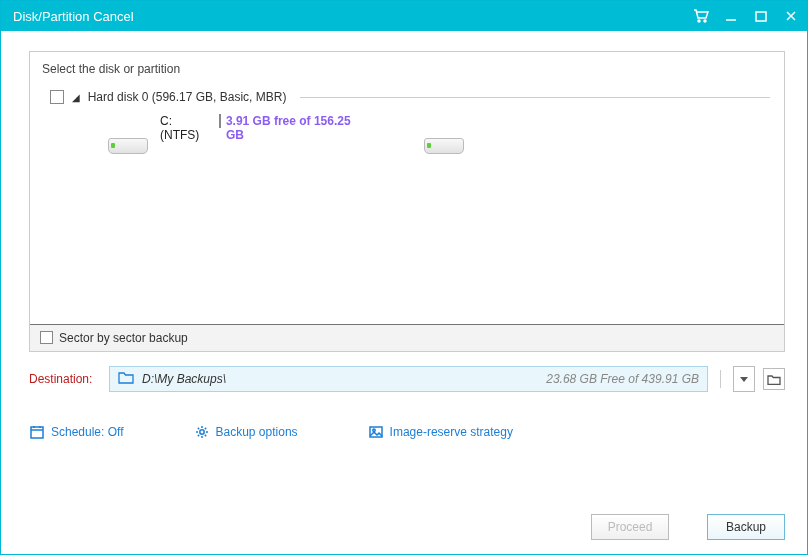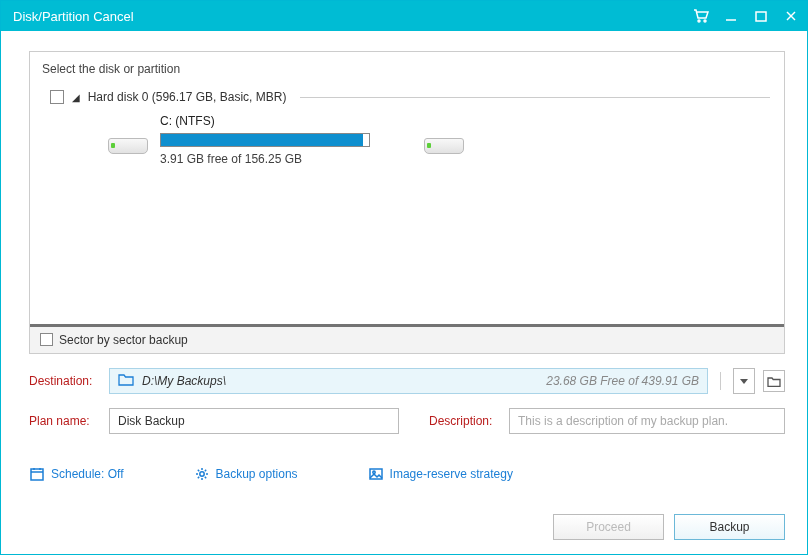--- a/index.html
+++ b/index.html
@@ -9,39 +9,39 @@
   .titlebar-title { flex: 1; }
   .titlebar-buttons { display: flex; gap: 14px; align-items: center;}
   .titlebar-btn { width: 16px; height: 16px; display:flex; align-items:center; justify-content:center; cursor:pointer; color:#fff; }
   .titlebar-btn svg { stroke: #fff; fill: none; stroke-width: 1.5; }
 
   .content { padding: 20px 22px 14px 28px; display:flex; flex-direction:column; height: calc(555px - 30px - 2px); }
 
   .panel { border: 1px solid #ccc; background:#fff; }
   .panel-header { padding: 10px 12px 8px 12px; color:#444; }
   .panel-body { padding: 4px 14px 10px 14px; min-height: 240px; }
-  .panel-footer { background:#f3f3f3; border-top:3px solid #737373; padding:6px 10px; display:flex; align-items:flex-start; gap:6px; }
+  .panel-footer { background:#f3f3f3; border-top:1px solid #737373; padding:6px 10px; display:flex; align-items:flex-start; gap:6px; }
 
   .disk-header { display:flex; align-items:center; gap:8px; margin: 2px 0 10px 6px; }
   .disk-line { flex:1; height:1px; background:#ccc; margin-left:6px; }
 
   .checkbox { width:13px; height:13px; border:1px solid #888; background:#fff; display:inline-block; }
   .checkbox.lg { width:14px; height:14px;}
   .collapse-arrow { font-size:10px; color:#333; }
 
   .partitions { display:flex; gap:50px; margin-left:60px; margin-top:8px; }
   .partition { display:flex; gap:10px; }
   .drive-icon { width:46px; height:28px; margin-top:18px; position:relative; }
   .drive-body { position:absolute; left:4px; top:6px; width:40px; height:16px; background: linear-gradient(#f8f8f8,#e2e2e2); border:1px solid #bbb; border-radius:3px 3px 5px 5px; }
   .drive-led { position:absolute; left:7px; top:11px; width:4px; height:5px; background:#5dcf3a; border-radius:1px; }
-  .partition-info { display:flex; flex-direction:column; gap:5px; width:210px; }
+  .partition-info { display:flex; flex-direction:row; gap:5px; width:210px; }
   .partition-name { color:#222; }
   .usage-bar { height:14px; border:1px solid #888; background:#fff; position:relative; }
   .usage-fill { height:100%; background:#0e8fcf; }
-  .partition-free { color:#404040; }
+  .partition-free { color:#8b5cf6;font-weight:bold; }
 
   .row { display:flex; align-items:center; gap:8px; margin-top:14px; }
   .lbl { width:72px; color:#b91c1c; }
   .dest-box { flex:1; display:flex; align-items:center; border:1px solid #aad4e8; background:#e9f6fb; height:26px; padding:0 8px; gap:8px;font-style:italic; }
   .dest-free { color:#888; margin-left:auto; }
   .dropdown-btn { width:22px; height:26px; border:1px solid #bbb; background:#fff; display:flex; align-items:center; justify-content:center; cursor:pointer; }
   .browse-btn { width:22px; height:22px; border:1px solid #bbb; background:#fff; display:flex; align-items:center; justify-content:center; cursor:pointer; }
   .sep-line { width:1px; height:18px; background:#ccc; margin:0 4px; }
 
   .text-input { height:26px; border:1px solid #bbb; padding:0 8px; font-family:inherit; font-size:12px; color:#333; }
@@ -49,21 +49,21 @@
   .plan-name-input { width:290px; }
   .desc-input { flex:1; }
   .desc-label { margin-left:22px; }
 
   .options-row { display:flex; gap:70px; margin-top:32px; }
   .link-btn { display:flex; align-items:center; gap:6px; color:#1c7fd6; cursor:pointer; }
   .link-btn .icn { width:16px; height:16px; display:flex; align-items:center; justify-content:center; }
   .link-btn .icn svg { stroke:#1c7fd6; fill:none; stroke-width:1.5; }
 
   .footer { margin-top:auto; padding-top:14px; display:flex; justify-content:flex-end; gap:10px;}
-  .btn { width:111px; height:26px; border:1px solid #bbb; background:linear-gradient(#fff,#f0f0f0); cursor:pointer; font-family:inherit; font-size:12px; color:#333;}
+  .btn { width:78px; height:26px; border:1px solid #bbb; background:linear-gradient(#fff,#f0f0f0); cursor:pointer; font-family:inherit; font-size:12px; color:#333;margin-left:28px;}
   .btn:disabled { color:#bbb; cursor:default; }
   .btn.cancel { border:1px solid #6bb8d8; background:linear-gradient(#fff,#eaf6fb);}
   
   .folder-icon svg { stroke:#1c7fd6; fill:none; stroke-width:1.3; }
 </style>
 </head>
 <body>
 
 <div class="titlebar">
   <span class="titlebar-title">Disk/Partition Cancel</span>
@@ -150,26 +150,20 @@
           <path d="M0 0h8L4 5z"></path>
         </svg>
     </span>
     <span class="browse-btn">
       <svg width="14" height="11" viewBox="0 0 14 11" stroke="#555" fill="none" stroke-width="1.3">
           <path d="M1 2h4l1.2 1.5H13v7H1z"></path>
         </svg>
     </span>
   </div>
 
-  <div class="row">
-    <span class="lbl">Plan name:</span>
-    <input class="text-input plan-name-input" value="Disk Backup" style="">
-    <span class="lbl desc-label">Description:</span>
-    <input class="text-input desc-input" placeholder="This is a description of my backup plan." style="">
-  </div>
 
   <div class="options-row">
     <div class="link-btn">
       <span class="icn">
         <svg width="14" height="14" viewBox="0 0 14 14">
             <rect x="1" y="2" width="12" height="11"></rect>
             <line x1="1" y1="5" x2="13" y2="5"></line>
             <line x1="4" y1="1" x2="4" y2="3"></line>
             <line x1="10" y1="1" x2="10" y2="3"></line>
           </svg>

